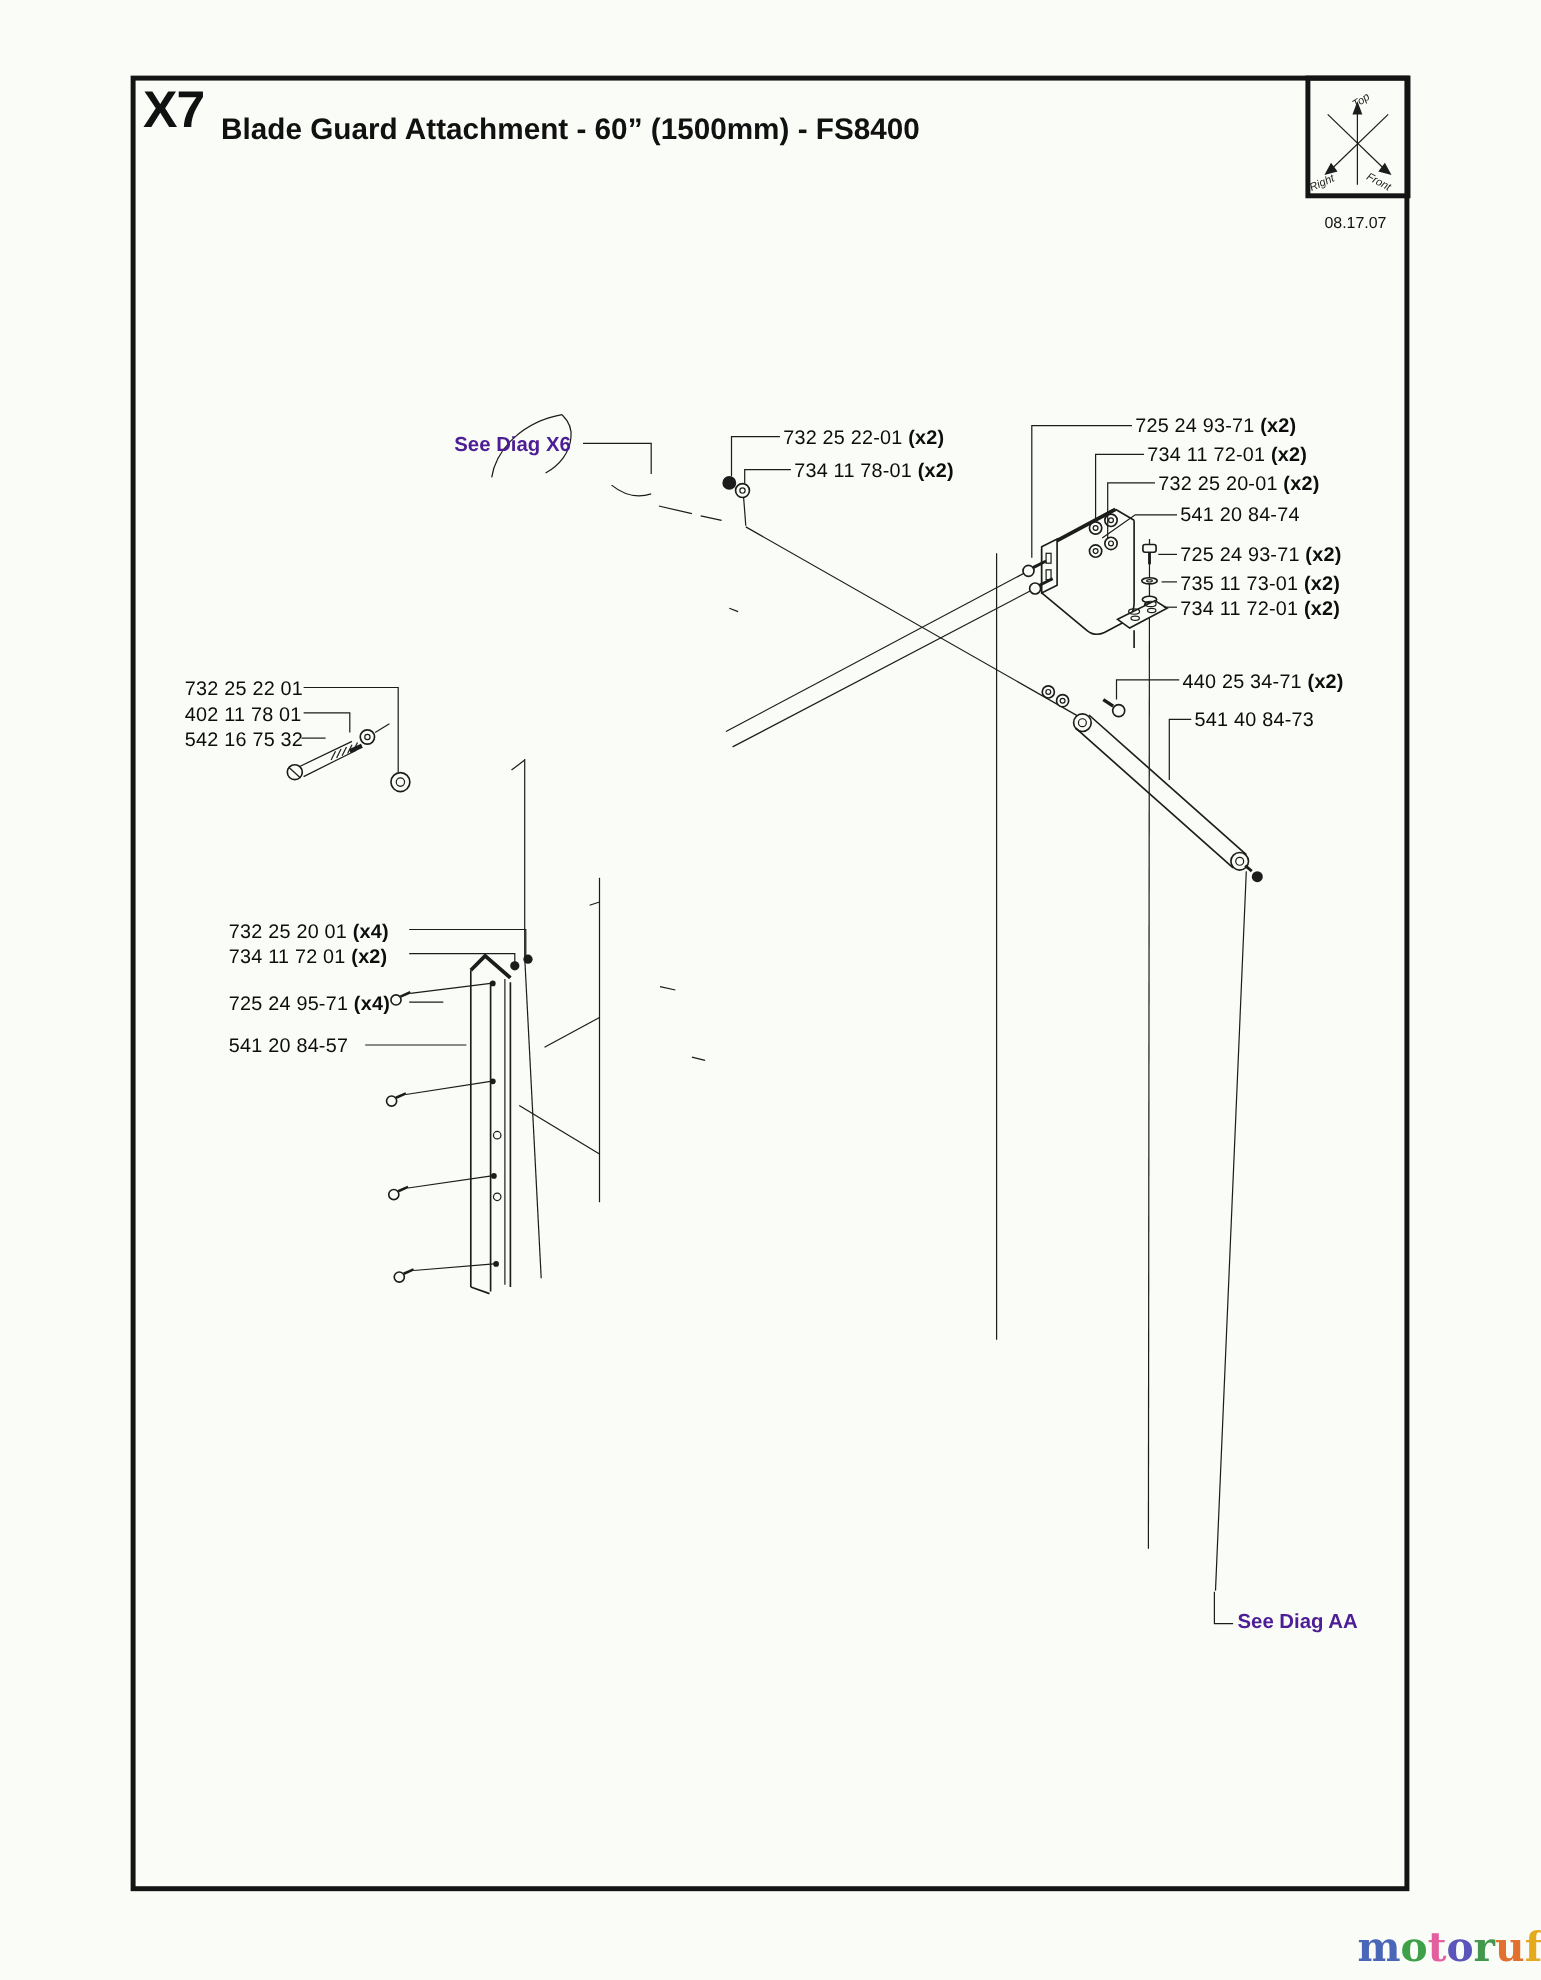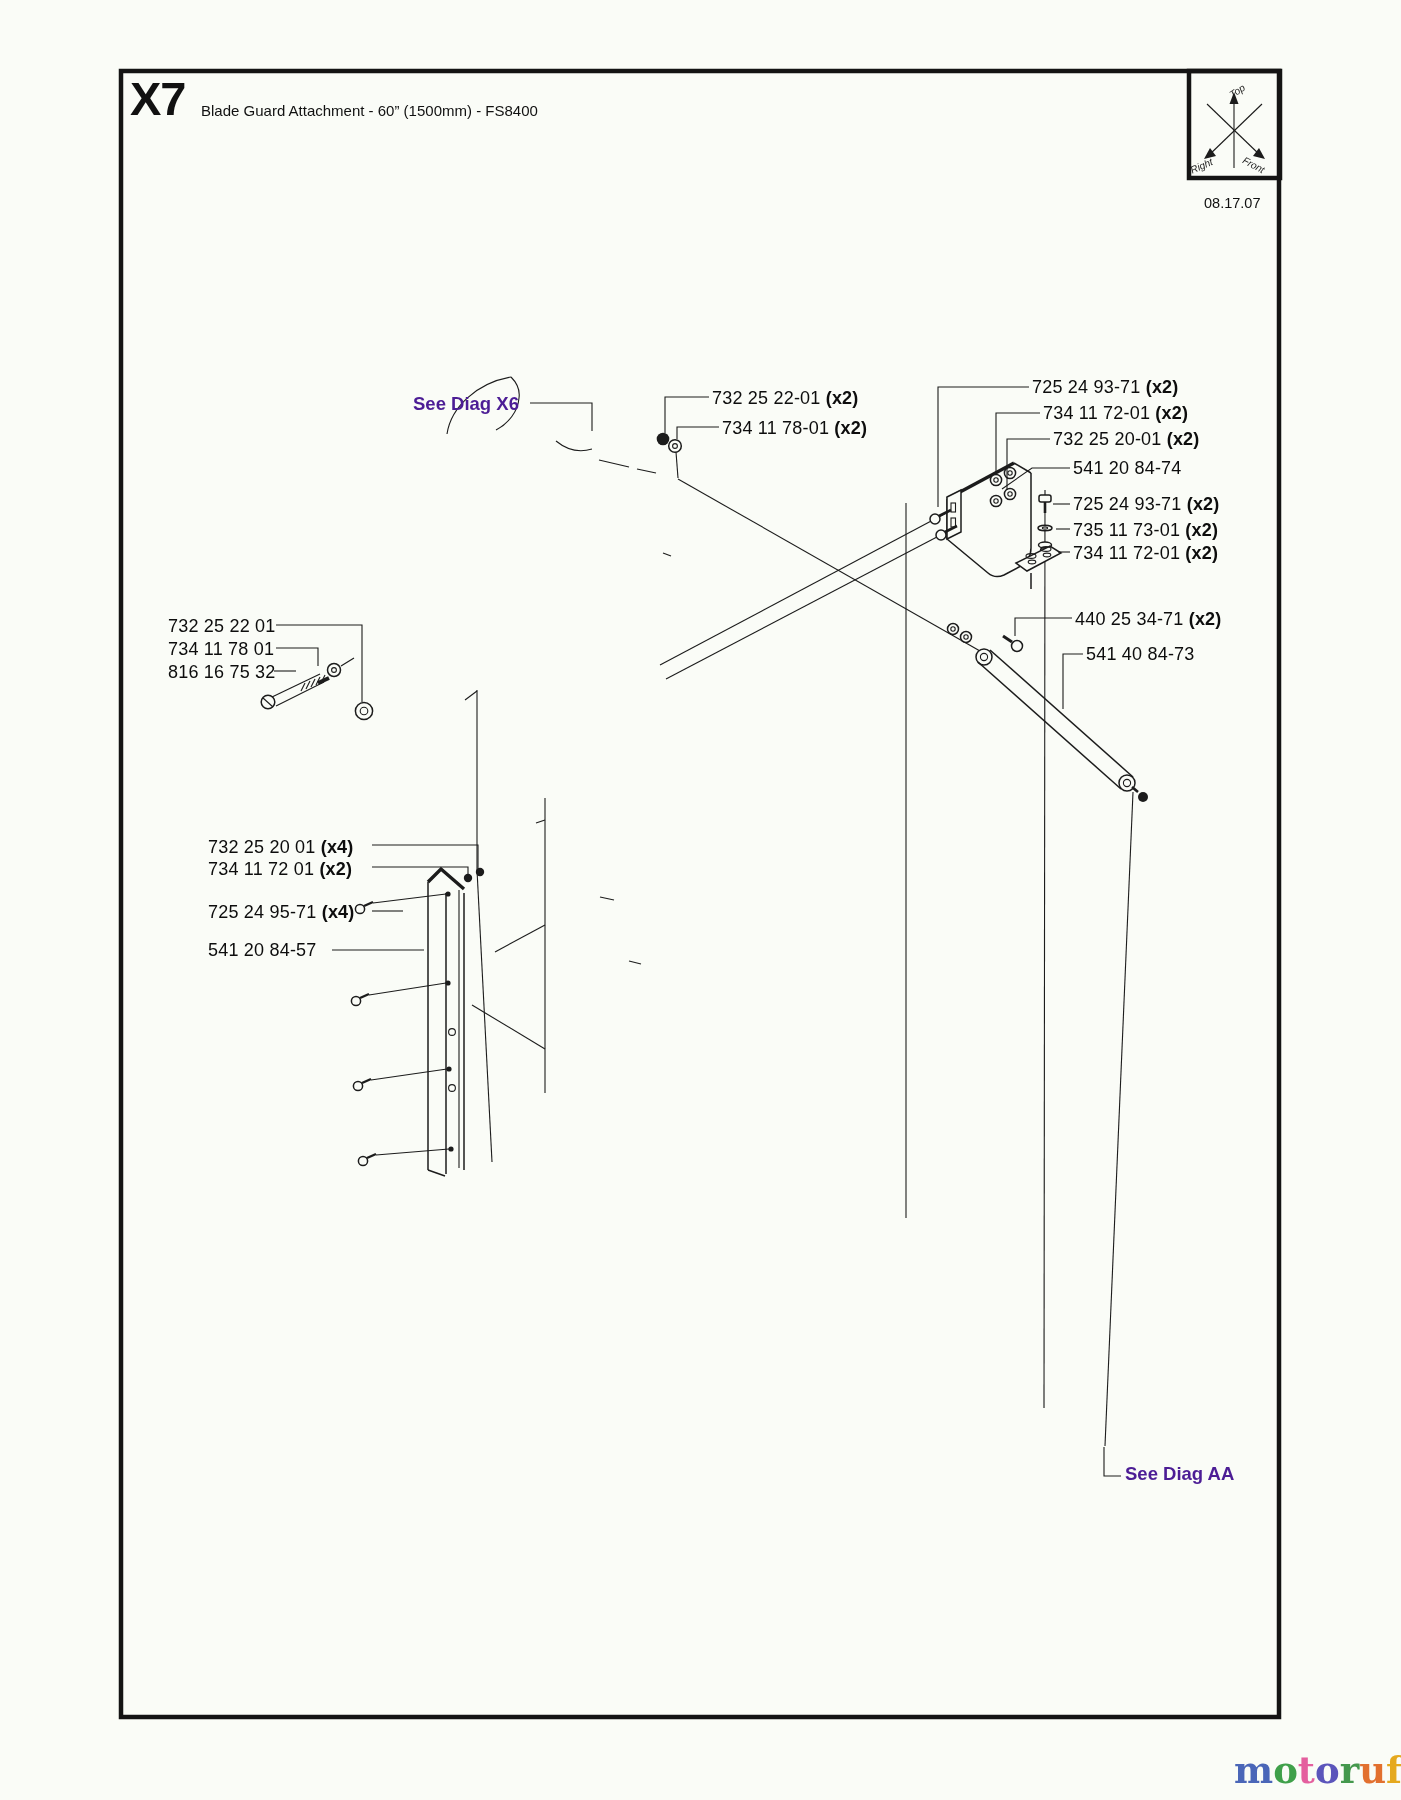--- a/index.html
+++ b/index.html
@@ -8,21 +8,21 @@
   svg.art{position:absolute;left:0;top:0;}
   .thin{stroke:#1c1c1c;stroke-width:1.1;fill:none;}
   .med{stroke:#1c1c1c;stroke-width:1.5;fill:none;}
   .thick{stroke:#1c1c1c;stroke-width:3.4;fill:none;}
   .fillw{fill:#fafcf7;}
   .filld{fill:#1c1c1c;stroke:none;}
   .lbl{position:absolute;font-size:18px;line-height:1.05;white-space:nowrap;color:#0d0d0d;letter-spacing:.2px;}
   .lbl .qty{font-weight:700;}
   .ref{position:absolute;font-size:18.5px;font-weight:700;white-space:nowrap;color:#4c1d95;}
   .hdr-code{position:absolute;left:130px;top:71px;font-size:47px;font-weight:700;letter-spacing:-1px;}
-  .hdr-title{position:absolute;left:201px;top:102px;font-size:15px;font-weight:400;text-align:center;}
+  .hdr-title{position:absolute;left:201px;top:102px;font-size:27px;font-weight:700;text-align:center;}
   .date{position:absolute;left:1204px;top:195px;font-size:14.5px;}
   .cube-label{font-size:10px;font-style:italic;fill:#1c1c1c;font-family:"Liberation Sans",sans-serif;}
   .wm{position:absolute;left:1234px;top:1748px;font-family:"DejaVu Serif", serif;
       font-weight:700;font-size:37px;letter-spacing:0;}
 </style>
 </head>
 <body>
 
 <div class="page">
 
@@ -225,22 +225,22 @@
   <div class="lbl" style="left:1032px;top:378px"><span>725 24 93-71 </span><span class="qty">(x2)</span></div>
   <div class="lbl" style="left:1043px;top:404px"><span>734 11 72-01 </span><span class="qty">(x2)</span></div>
   <div class="lbl" style="left:1053px;top:430px"><span>732 25 20-01 </span><span class="qty">(x2)</span></div>
   <div class="lbl" style="left:1073px;top:459px"><span>541 20 84-74</span><span class="qty"></span></div>
   <div class="lbl" style="left:1073px;top:495px"><span>725 24 93-71 </span><span class="qty">(x2)</span></div>
   <div class="lbl" style="left:1073px;top:521px"><span>735 11 73-01 </span><span class="qty">(x2)</span></div>
   <div class="lbl" style="left:1073px;top:544px"><span>734 11 72-01 </span><span class="qty">(x2)</span></div>
   <div class="lbl" style="left:1075px;top:610px"><span>440 25 34-71 </span><span class="qty">(x2)</span></div>
   <div class="lbl" style="left:1086px;top:645px"><span>541 40 84-73</span><span class="qty"></span></div>
   <div class="lbl" style="left:168px;top:617px"><span>732 25 22 01</span><span class="qty"></span></div>
-  <div class="lbl" style="left:168px;top:640px"><span>734 11 78 01</span><span class="qty"></span></div>
-  <div class="lbl" style="left:168px;top:663px"><span>816 16 75 32</span><span class="qty"></span></div>
+  <div class="lbl" style="left:168px;top:640px"><span>402 11 78 01</span><span class="qty"></span></div>
+  <div class="lbl" style="left:168px;top:663px"><span>542 16 75 32</span><span class="qty"></span></div>
   <div class="lbl" style="left:208px;top:838px"><span>732 25 20 01 </span><span class="qty">(x4)</span></div>
   <div class="lbl" style="left:208px;top:860px"><span>734 11 72 01 </span><span class="qty">(x2)</span></div>
   <div class="lbl" style="left:208px;top:903px"><span>725 24 95-71 </span><span class="qty">(x4)</span></div>
   <div class="lbl" style="left:208px;top:941px"><span>541 20 84-57</span><span class="qty"></span></div>
 
   <div class="wm">
     <span style="color: rgb(74, 102, 184);">m</span><span style="color: rgb(63, 160, 74);">o</span><span style="color: rgb(228, 95, 158);">t</span><span style="color: rgb(91, 85, 187);">o</span><span style="color: rgb(68, 152, 77);">r</span><span style="color: rgb(226, 112, 47);">u</span><span style="color: rgb(229, 169, 30);">f</span>
   </div>
 
 </div>

